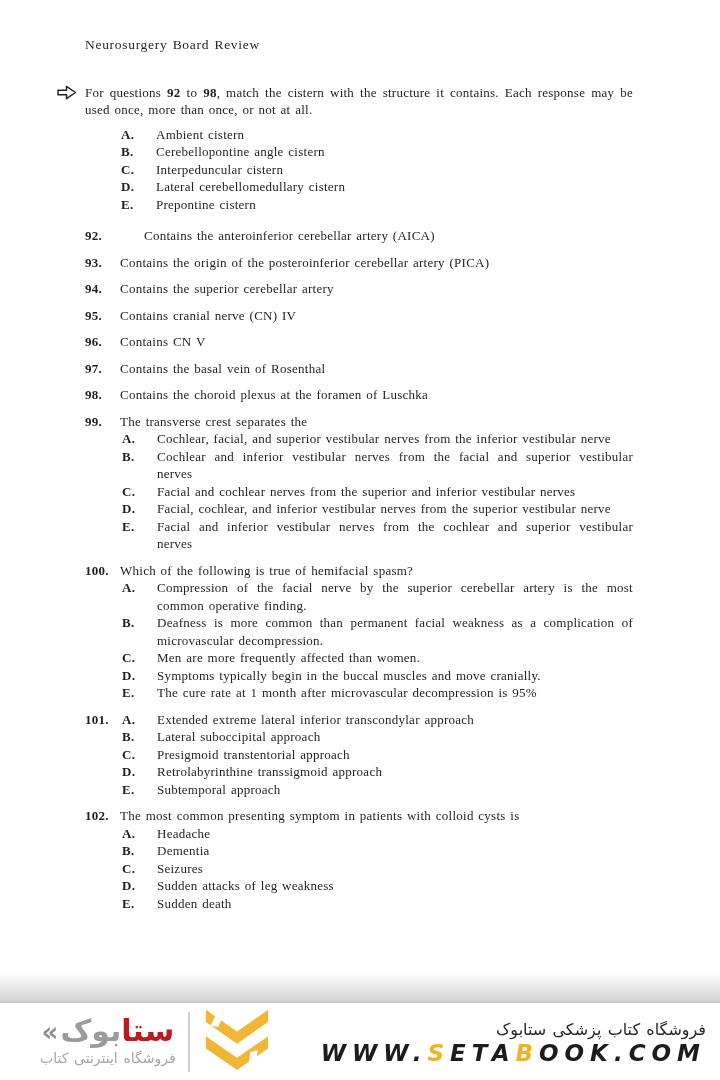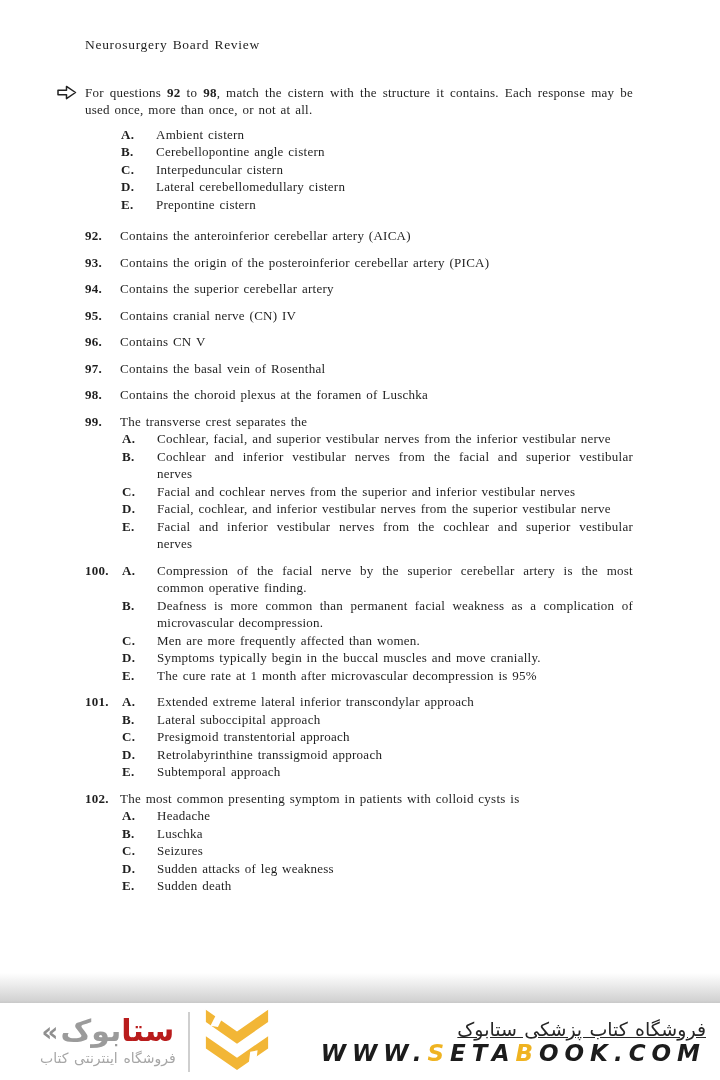--- a/index.html
+++ b/index.html
@@ -55,21 +55,21 @@
     font-weight:bold; font-size:30px; line-height:32px;
   }
   .wm-guillemet { color:#8f8f8f; font-size:26px; line-height:30px; margin-right:2px; }
   .wm-gray { color:#9b9b9b; }
   .wm-gold { color:#b91c1c; }
   .wm-subtitle { margin-top:3px; font-size:14px; color:#a6a6a6; }
 
   .brand-divider { width:2px; height:60px; background:#cfcfcf; margin:0 9px 0 12px; }
 
   .footer-right { margin-left:auto; margin-right:14px; text-align:right; }
-  .store-title { direction:rtl; font-size:19px; color:#262626; margin-bottom:7px;text-decoration:underline; }
+  .store-title { direction:rtl; font-size:16px; color:#262626; margin-bottom:7px; }
   .site-url { font-size:23px; font-weight:bold; letter-spacing:6px; color:#1c1c1c; white-space:nowrap;font-style:italic; }
   .site-url .gold { color:#efb321; }
 </style>
 </head>
 <body>
 
 <div class="page">
   <div class="content">
 
     <div class="header-title">Neurosurgery Board Review</div>
@@ -99,21 +99,21 @@
       <div class="optrow">
         <span class="optletter">D.</span>
         <div class="opttext">Lateral cerebellomedullary cistern</div>
       </div>
       <div class="optrow">
         <span class="optletter">E.</span>
         <div class="opttext">Prepontine cistern</div>
       </div>
     </div>
 
-    <div class="q" style="margin-top:14px;">
+    <div class="q" style="margin-top:14px;gap:24px;">
       <span class="qnum">92.</span>
       <div class="qbody">
           <div class="qtext">Contains the anteroinferior cerebellar artery (AICA)</div>
         </div>
     </div>
     <div class="q">
       <span class="qnum">93.</span>
       <div class="qbody">
           <div class="qtext">Contains the origin of the posteroinferior cerebellar artery (PICA)</div>
         </div>
@@ -172,20 +172,21 @@
         <div class="optrow">
           <span class="optletter">E.</span>
           <div class="opttext">Facial and inferior vestibular nerves from the cochlear and superior vestibular nerves</div>
         </div>
       </div>
     </div>
 
     <div class="q">
       <span class="qnum">100.</span>
       <div class="qbody">
+        <div class="qtext">Which of the following is true of hemifacial spasm?</div>
         <div class="optrow">
           <span class="optletter">A.</span>
           <div class="opttext">Compression of the facial nerve by the superior cerebellar artery is the most common operative finding.</div>
         </div>
         <div class="optrow">
           <span class="optletter">B.</span>
           <div class="opttext">Deafness is more common than permanent facial weakness as a complication of microvascular decompression.</div>
         </div>
         <div class="optrow">
           <span class="optletter">C.</span>
@@ -231,21 +232,21 @@
     <div class="q">
       <span class="qnum">102.</span>
       <div class="qbody">
         <div class="qtext">The most common presenting symptom in patients with colloid cysts is</div>
         <div class="optrow">
           <span class="optletter">A.</span>
           <div class="opttext">Headache</div>
         </div>
         <div class="optrow">
           <span class="optletter">B.</span>
-          <div class="opttext">Luschka</div>
+          <div class="opttext">Dementia</div>
         </div>
         <div class="optrow">
           <span class="optletter">C.</span>
           <div class="opttext">Seizures</div>
         </div>
         <div class="optrow">
           <span class="optletter">D.</span>
           <div class="opttext">Sudden attacks of leg weakness</div>
         </div>
         <div class="optrow">

